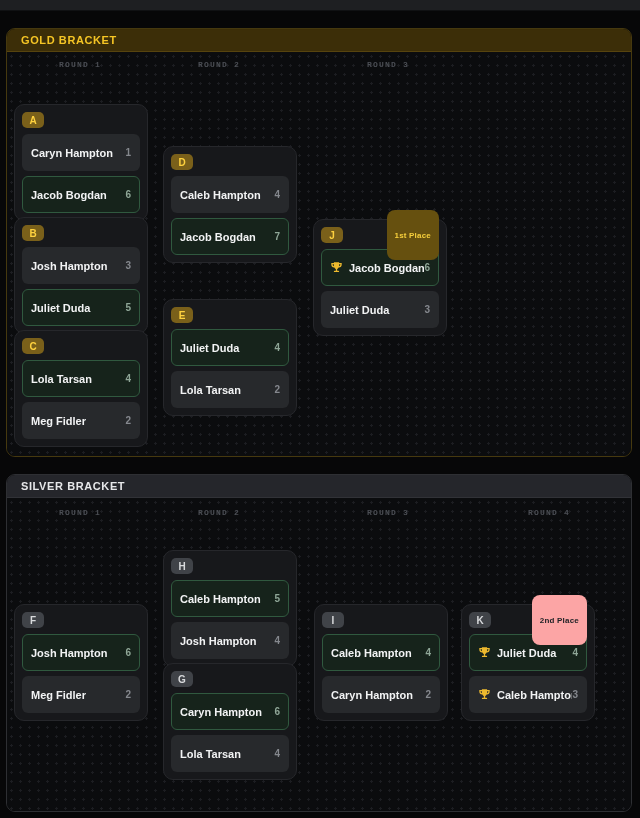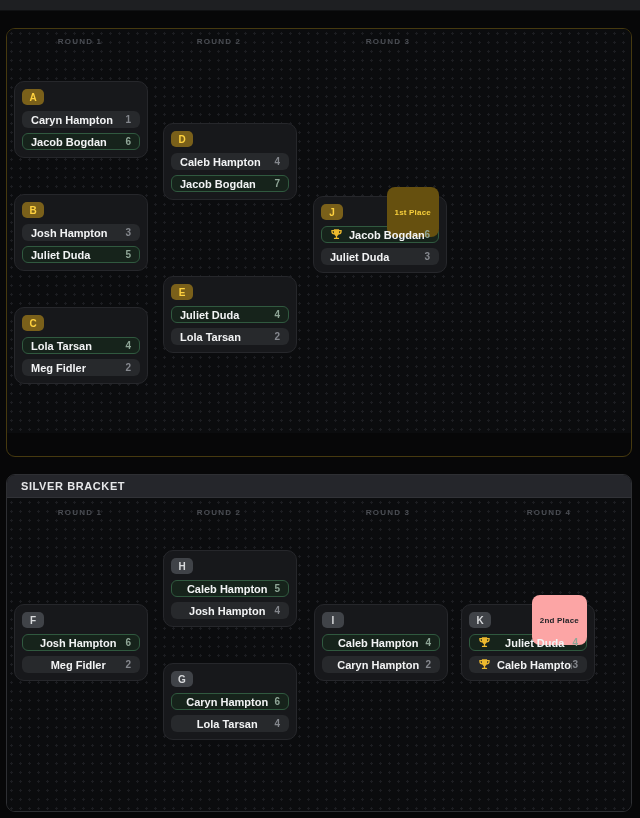--- a/index.html
+++ b/index.html
@@ -12,37 +12,38 @@
   .top-bar {
     position:absolute; left:0; top:0; width:640px; height:10px;
     background:#1e1f22; border-bottom:1px solid #101113;
   }
   .panel {
     position:absolute; left:6px; width:626px;
     border:1px solid #2c2d31; border-radius:9px; overflow:hidden;
     box-sizing:border-box;
   }
   .panel-gold   { top:28px;  height:429px; border-color:#46390f; }
-  .panel-silver { top:474px; height:338px; border-color:#2e2f33;text-align:center; }
+  .panel-silver { top:474px; height:338px; border-color:#2e2f33; }
   .panel-header {
     height:22px; display:flex; align-items:center; padding:0 14px;
     font-size:11px; font-weight:bold; letter-spacing:0.6px;
   }
   .panel-gold .panel-header   { background:#3c2e08; color:#f5c525; border-bottom:1px solid #57440e; }
   .panel-silver .panel-header { background:#25262b; color:#e6e7e9; border-bottom:1px solid #313237; }
   .panel-body {
     position:relative; height:calc(100% - 23px);
     background-color:#0b0c0e;
     background-image: radial-gradient(circle, #1c1d21 1px, transparent 1.3px);
     background-size: 9px 9px;
   }
   .round-label {
     position:absolute; top:8px; transform:translateX(-50%);
     font-size:8px; font-weight:bold; letter-spacing:1.2px; color:#4b4e54;
     white-space:nowrap;
+    font-family:Liberation Mono, monospace;
   }
   .panel-silver .round-label { top:10px; }
   .match {
     position:absolute; width:134px;
     background:#17181b; border:1px solid #26272b; border-radius:10px;
     padding:7px; box-sizing:border-box;
   }
   .match-head { display:flex; justify-content:space-between; align-items:center; height:16px; margin-bottom:6px; }
   .letter-badge {
     min-width:22px; height:16px; border-radius:5px; box-sizing:border-box;
@@ -52,21 +53,21 @@
   .letter-badge.gold   { background:#7a601a; color:#ffd23f; }
   .letter-badge.silver { background:#404348; color:#d8dadc; }
   .place-pill {
     height:26px; border-radius:8px; padding:12px 8px;
     display:inline-flex; align-items:center;
     font-size:8px; font-weight:bold; letter-spacing:0.2px;
   }
   .place-pill.gold   { background:#66500f; color:#f7cf3c; }
   .place-pill.silver { background:#fca5a5; color:#212327; }
   .prow {
-    height:17px; border-radius:6px; box-sizing:border-box;
+    height:37px; border-radius:6px; box-sizing:border-box;
     display:flex; align-items:center; padding:0 8px;
     border:1px solid transparent;
   }
   .prow + .prow { margin-top:5px; }
   .prow.loser  { background:#27292c; }
   .prow.winner { background:#16231b; border-color:#30593f; }
   .pname { font-size:11px; font-weight:bold; color:#f2f3f4; flex:1; white-space:nowrap; overflow:hidden; }
   .pscore { font-size:10px; font-weight:bold; }
   .prow.loser  .pscore { color:#85888e; }
   .prow.winner .pscore { color:#8fa697; }
@@ -86,20 +87,23 @@
   .m-K { left:454px; top:106px; }
   
   .r-c0 { left:73px; }  .r-c1 { left:212px; }  .r-c2 { left:371px;padding-left:20px; }  .r-c3 { left:520px;padding-left:44px; }
 </style>
 </head>
 <body>
 
 <div class="top-bar"></div>
 
 <section class="panel panel-gold">
+  <div class="panel-header">
+    <span>GOLD BRACKET</span>
+  </div>
   <div class="panel-body">
     <span class="round-label r-c0">ROUND 1</span>
     <span class="round-label r-c1">ROUND 2</span>
     <span class="round-label r-c2">ROUND 3</span>
 
     <div class="match m-A">
       <div class="match-head">
         <span class="letter-badge gold">A</span>
       </div>
       <div class="prow loser">

